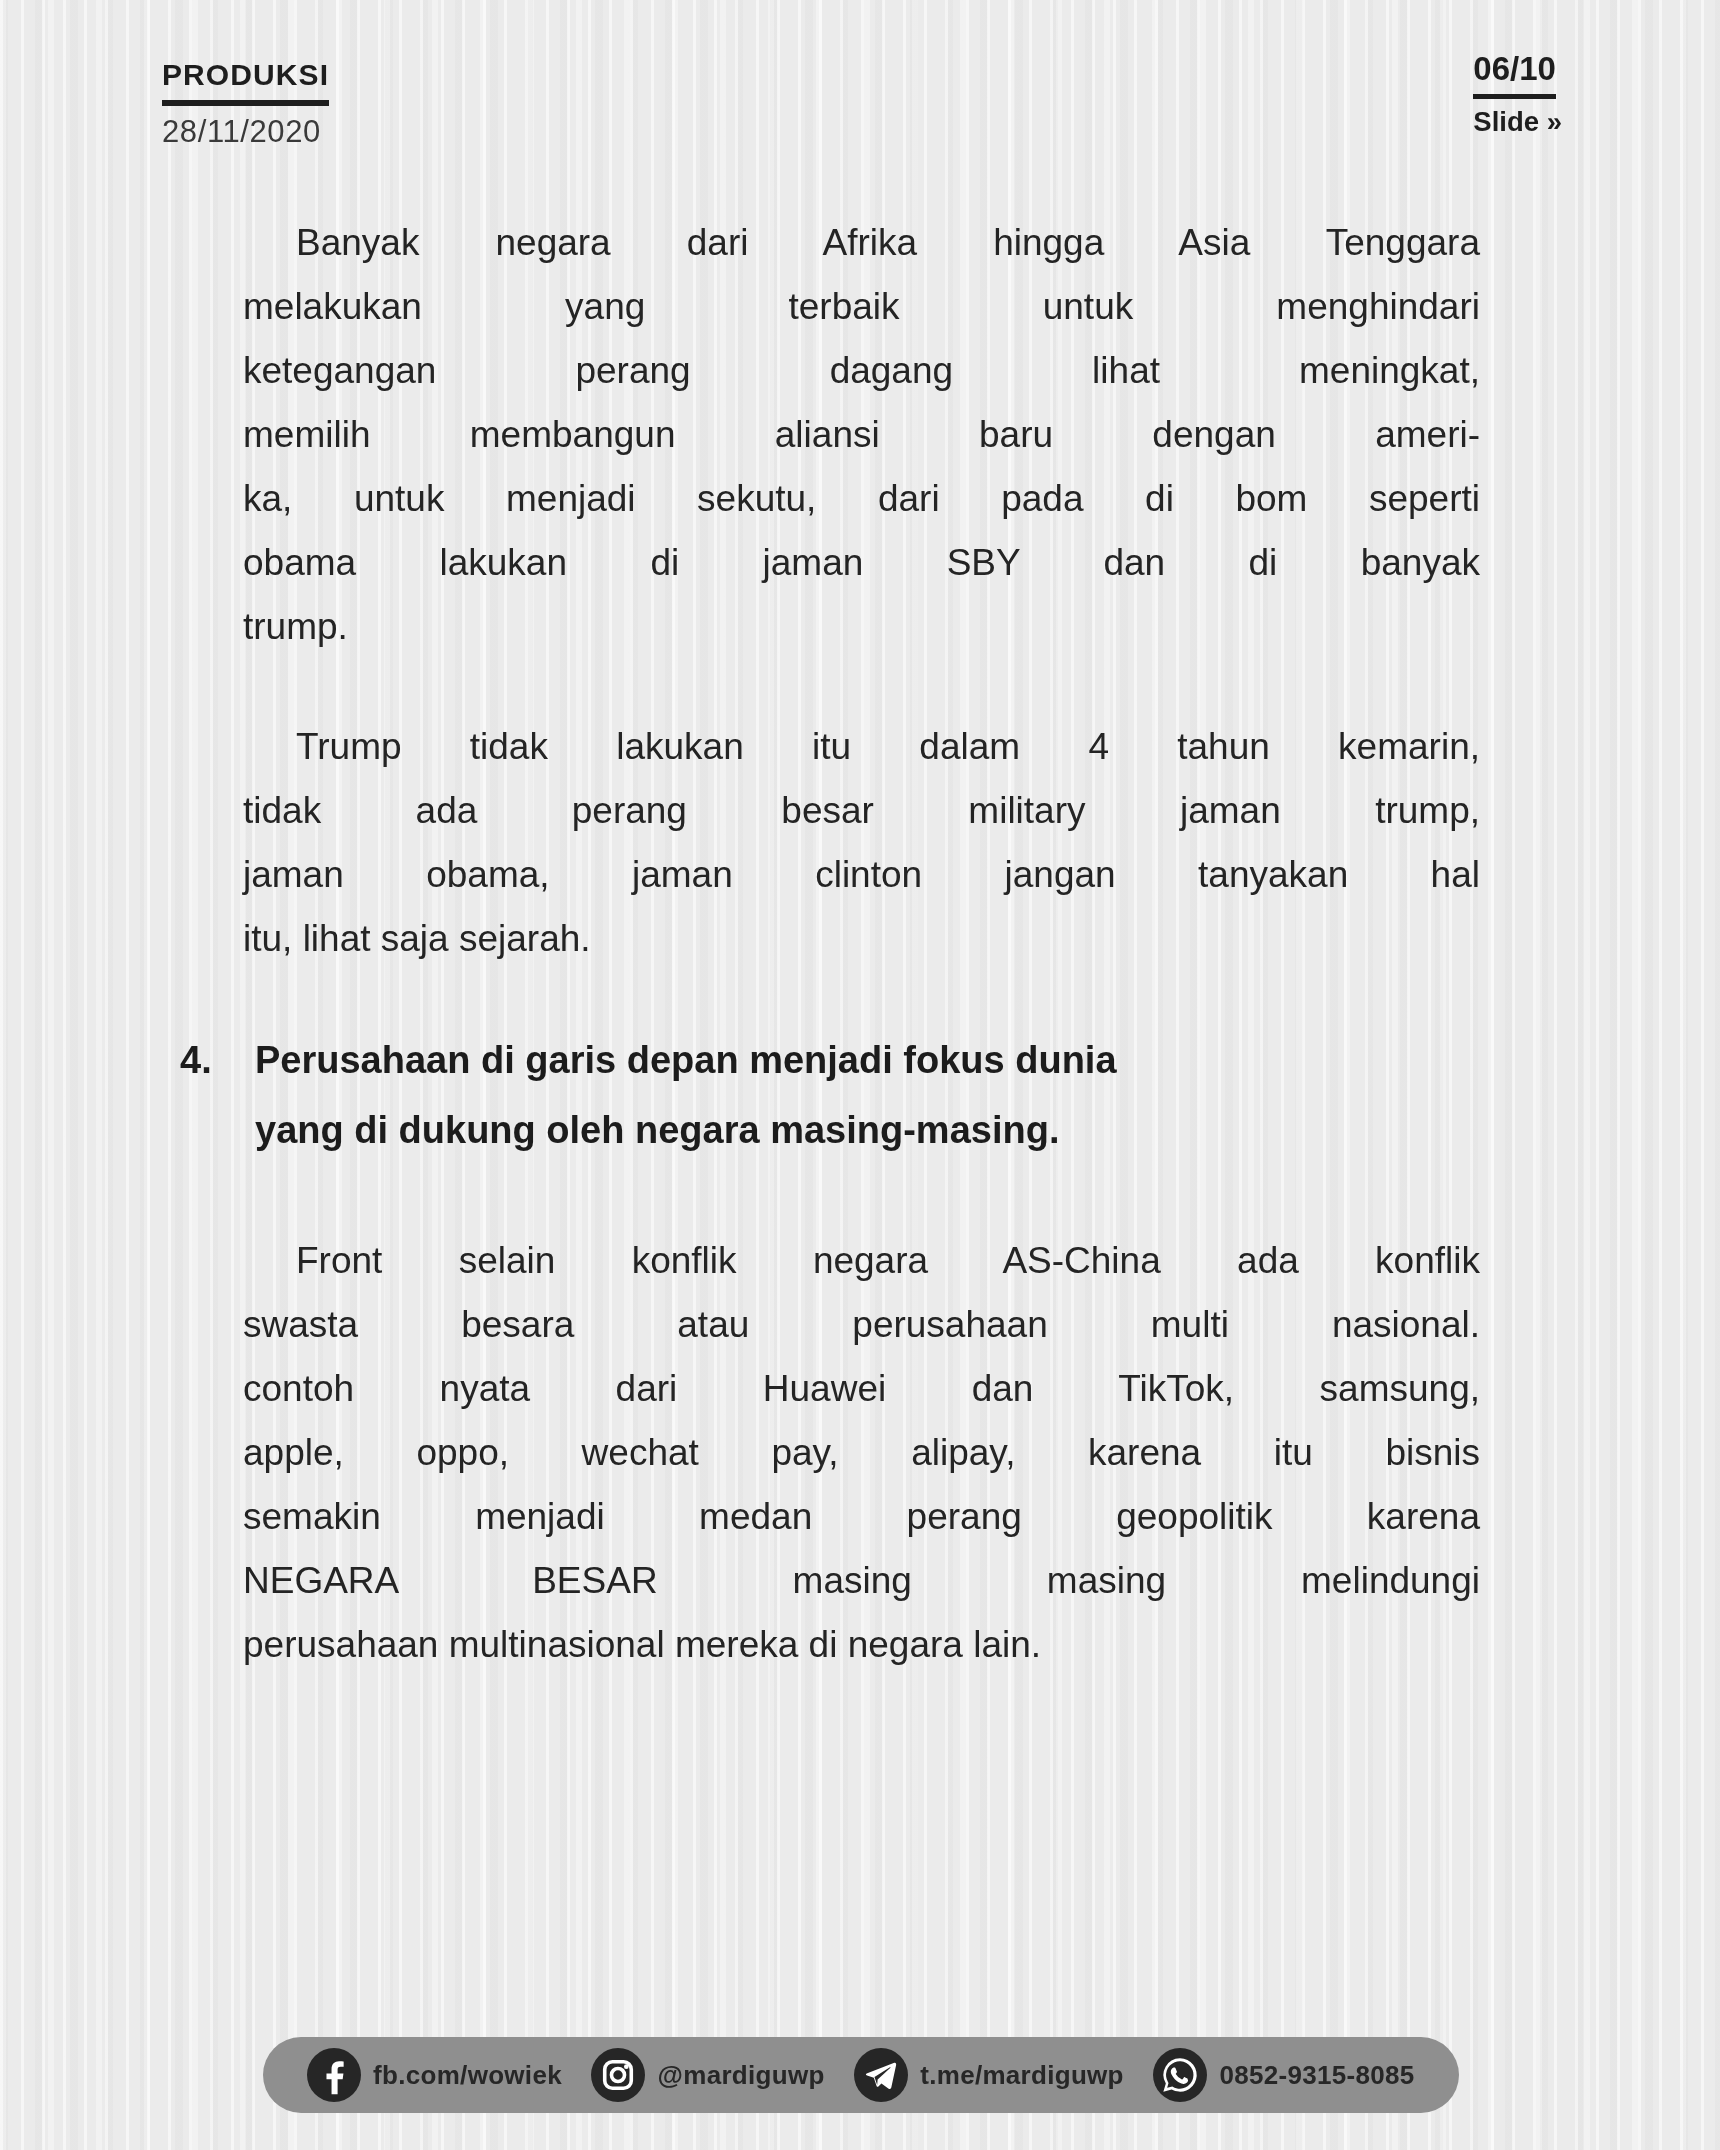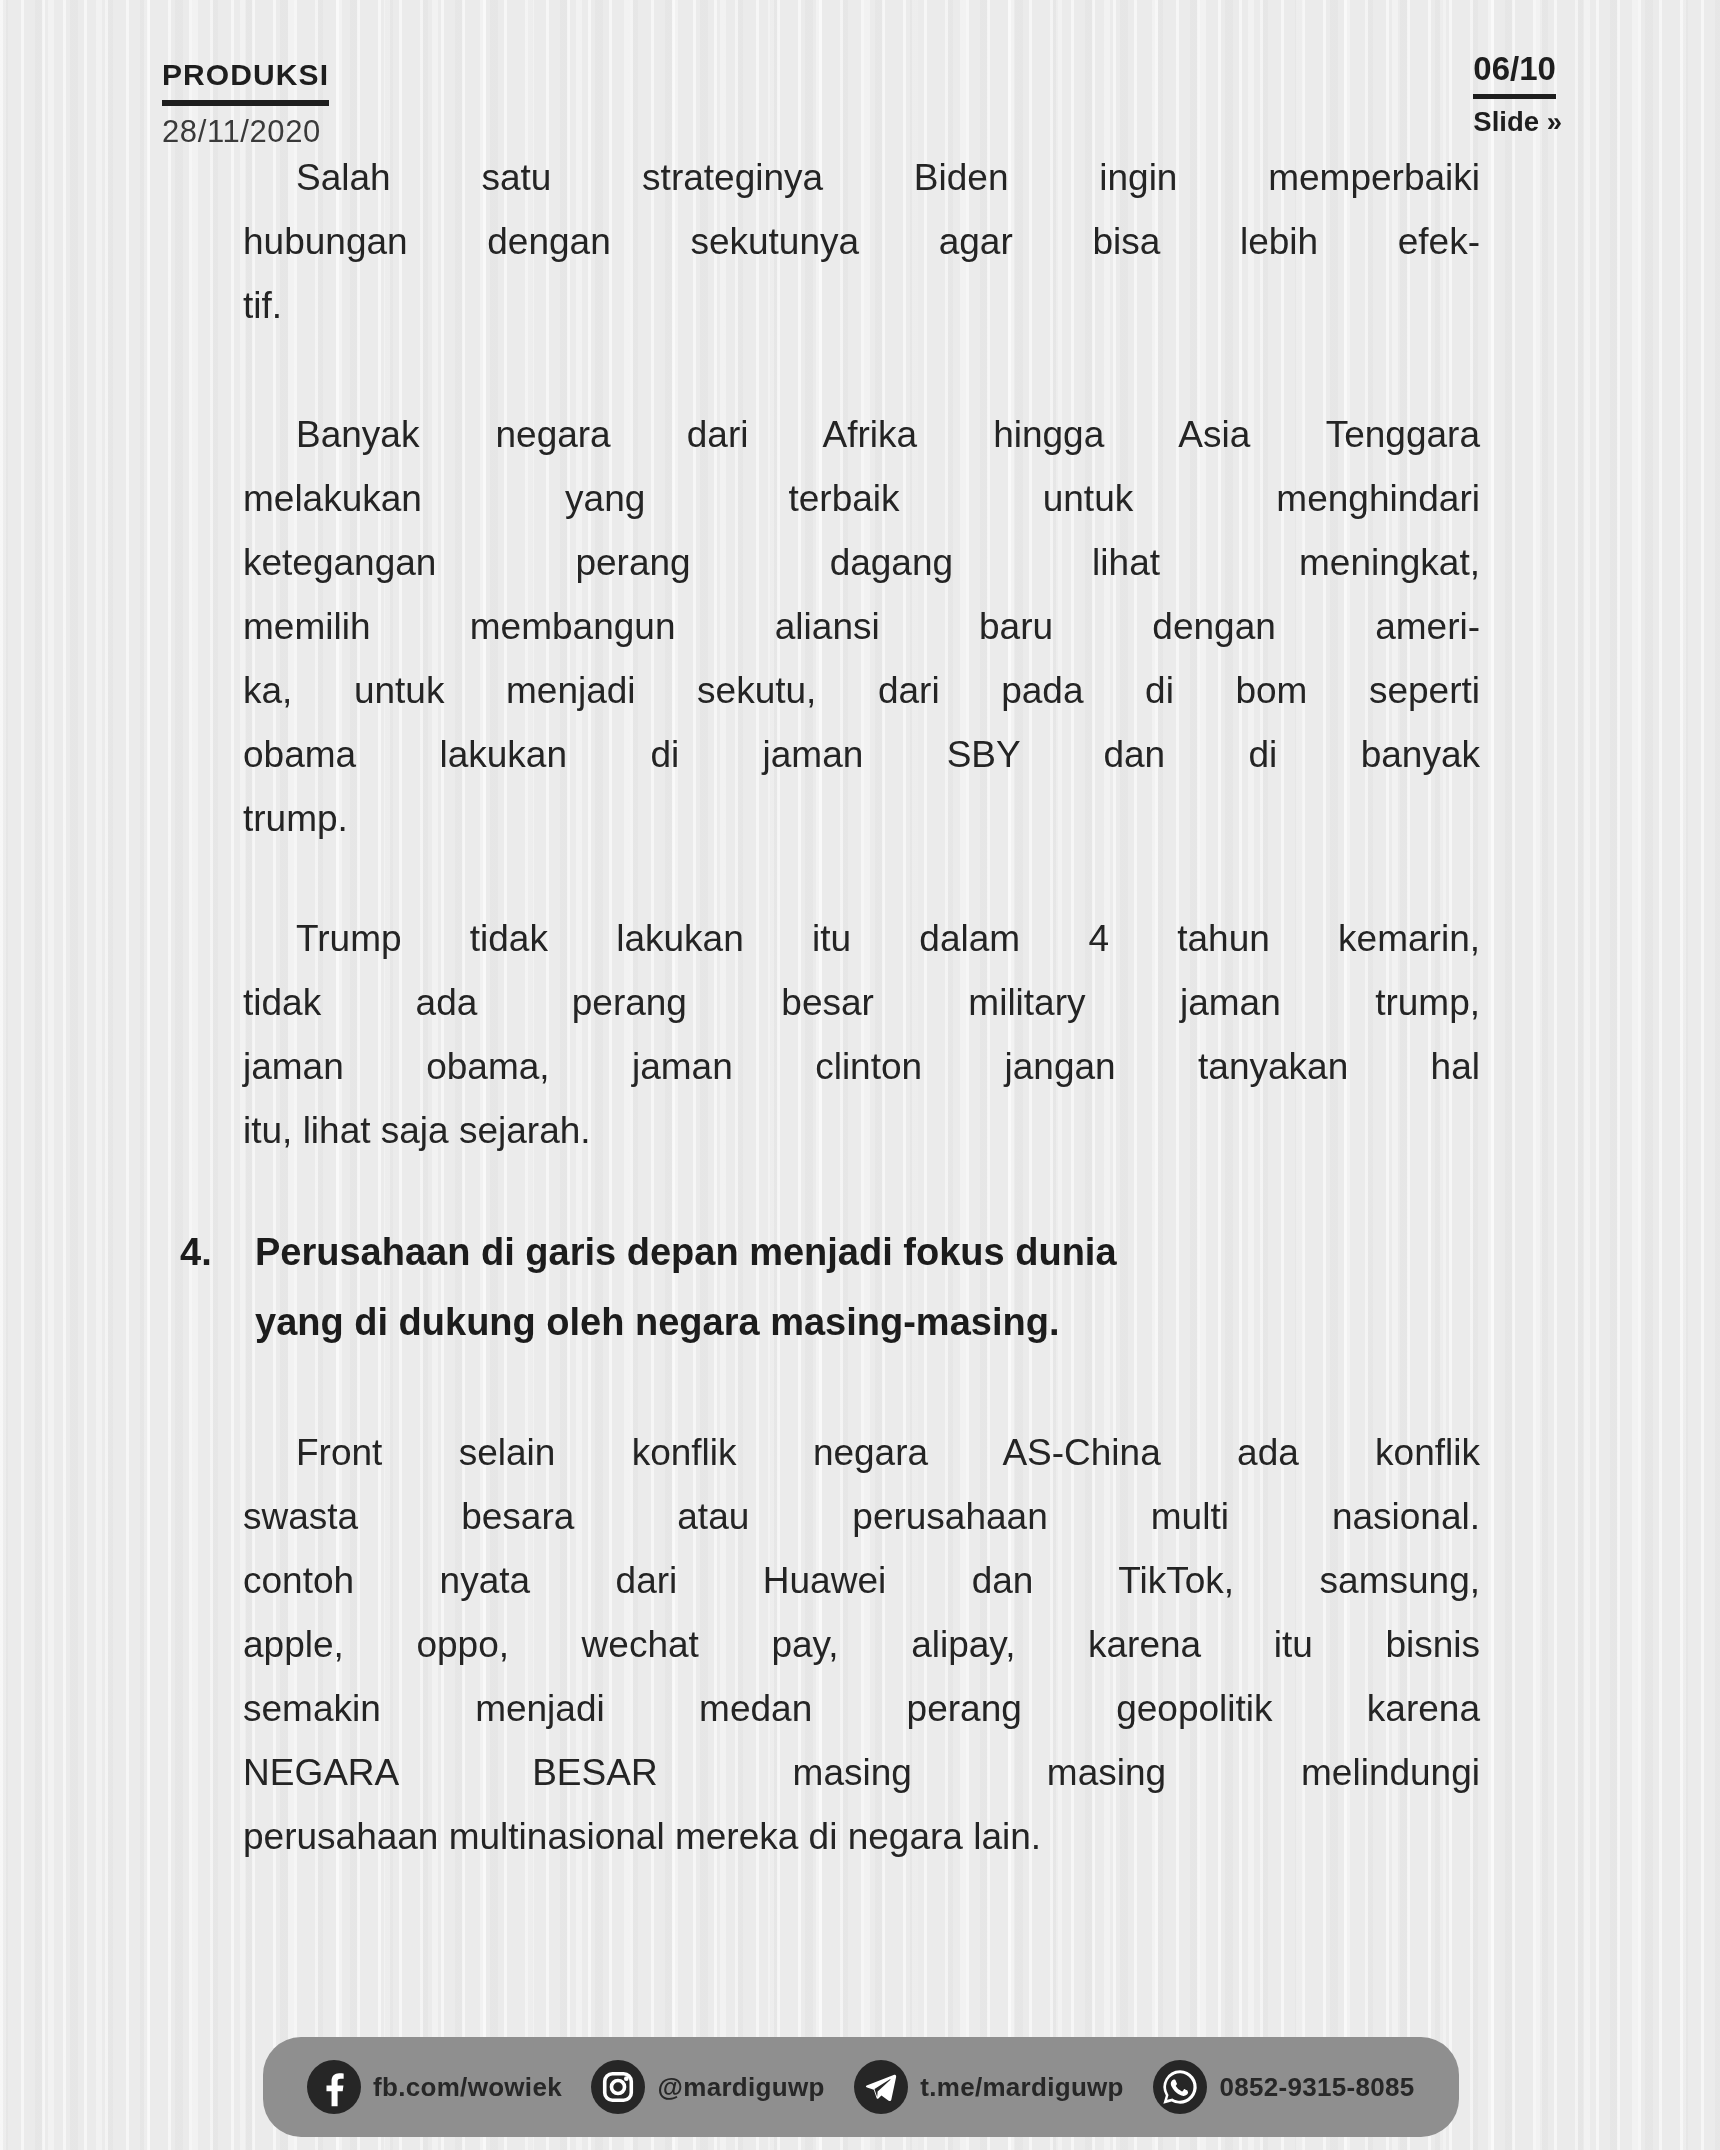--- a/index.html
+++ b/index.html
@@ -63,21 +63,21 @@
     color: #1c1c1c;
   }
   .h-num { flex: 0 0 75px; width: 75px; }
   .h-line { display: block; }
 
   
   .social-bar {
     position: absolute;
     left: 50%; transform: translateX(-50%);
     top: 2037px;
-    width: 1196px; height: 100px;
+    width: 1196px; height: 76px;
     background: #8f8f8f;
     border-radius: 38px;
     display: flex; align-items: center; justify-content: space-between;
     padding: 0 44px;
   }
   .social-item { display: flex; align-items: center; gap: 12.6px; cursor: pointer; }
   .social-icon svg { width: 54px; height: 54px; display: block; }
   .social-label { font-size: 26px; font-weight: 600; color: #272727; letter-spacing: 0.3px; white-space: nowrap; }
 </style>
 </head>
@@ -90,25 +90,20 @@
     <div class="date">28/11/2020</div>
   </div>
 
   <div class="hdr-right">
     <div class="page-num">06/10</div>
     <div class="slide-next">Slide »</div>
   </div>
 
   <main class="content">
 
-    <div class="para para-1">
-      <span class="pline first">Salah satu strateginya Biden ingin memperbaiki</span>
-      <span class="pline">hubungan dengan sekutunya agar bisa lebih efek-</span>
-      <span class="pline last">tif.</span>
-    </div>
 
     <div class="para para-2">
       <span class="pline first">Banyak negara dari Afrika hingga Asia Tenggara</span>
       <span class="pline">melakukan yang terbaik untuk menghindari</span>
       <span class="pline">ketegangan perang dagang lihat meningkat,</span>
       <span class="pline">memilih membangun aliansi baru dengan ameri-</span>
       <span class="pline">ka, untuk menjadi sekutu, dari pada di bom seperti</span>
       <span class="pline">obama lakukan di jaman SBY dan di banyak</span>
       <span class="pline last">trump.</span>
     </div>

